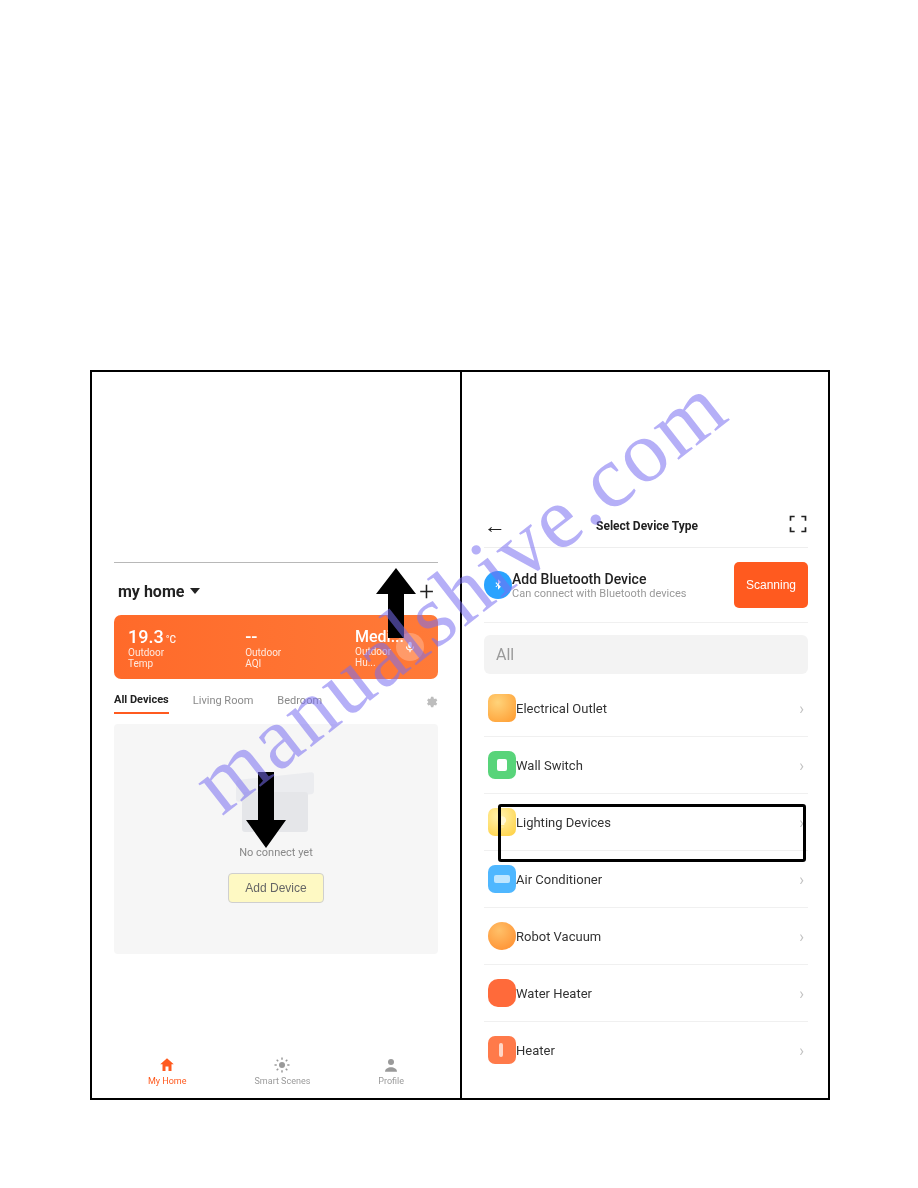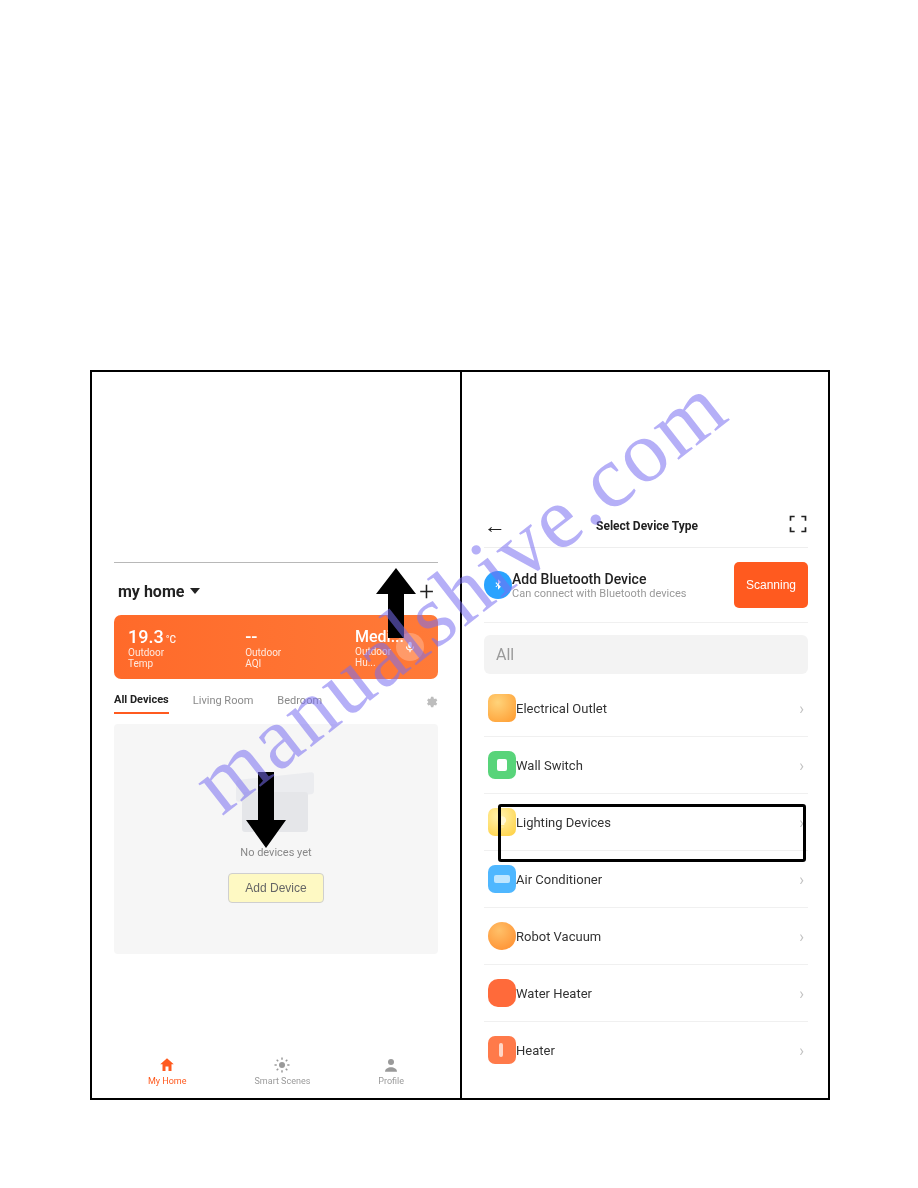--- a/index.html
+++ b/index.html
@@ -122,21 +122,21 @@
                 <path d="M12 8a4 4 0 1 0 4 4 4 4 0 0 0-4-4zm8.9 4a7.6 7.6 0 0 0-.1-1l2-1.6-2-3.4-2.4 1a7 7 0 0 0-1.7-1L16 3h-4l-.6 2.9a7 7 0 0 0-1.7 1l-2.4-1-2 3.4L7.2 11a7.6 7.6 0 0 0 0 2l-2 1.6 2 3.4 2.4-1a7 7 0 0 0 1.7 1L12 21h4l.6-2.9a7 7 0 0 0 1.7-1l2.4 1 2-3.4-2-1.6a7.6 7.6 0 0 0 .2-1z"></path>
               </svg>
           </div>
         </div>
 
         <div class="empty-area">
           <div class="box-illus">
             <div class="lid"></div>
               <div class="body"></div>
           </div>
-          <div class="no-yet">No devices yet</div>
+          <div class="no-yet">No connect yet</div>
           <button class="add-dev-btn">Add Device</button>
         </div>
       </div>
 
       <div class="bottom-nav">
         <div class="nav-item active">
           <svg viewBox="0 0 24 24">
               <path d="M12 3l9 8h-3v9h-4v-6h-4v6H6v-9H3z"></path>
             </svg>
           <span>My Home</span>

